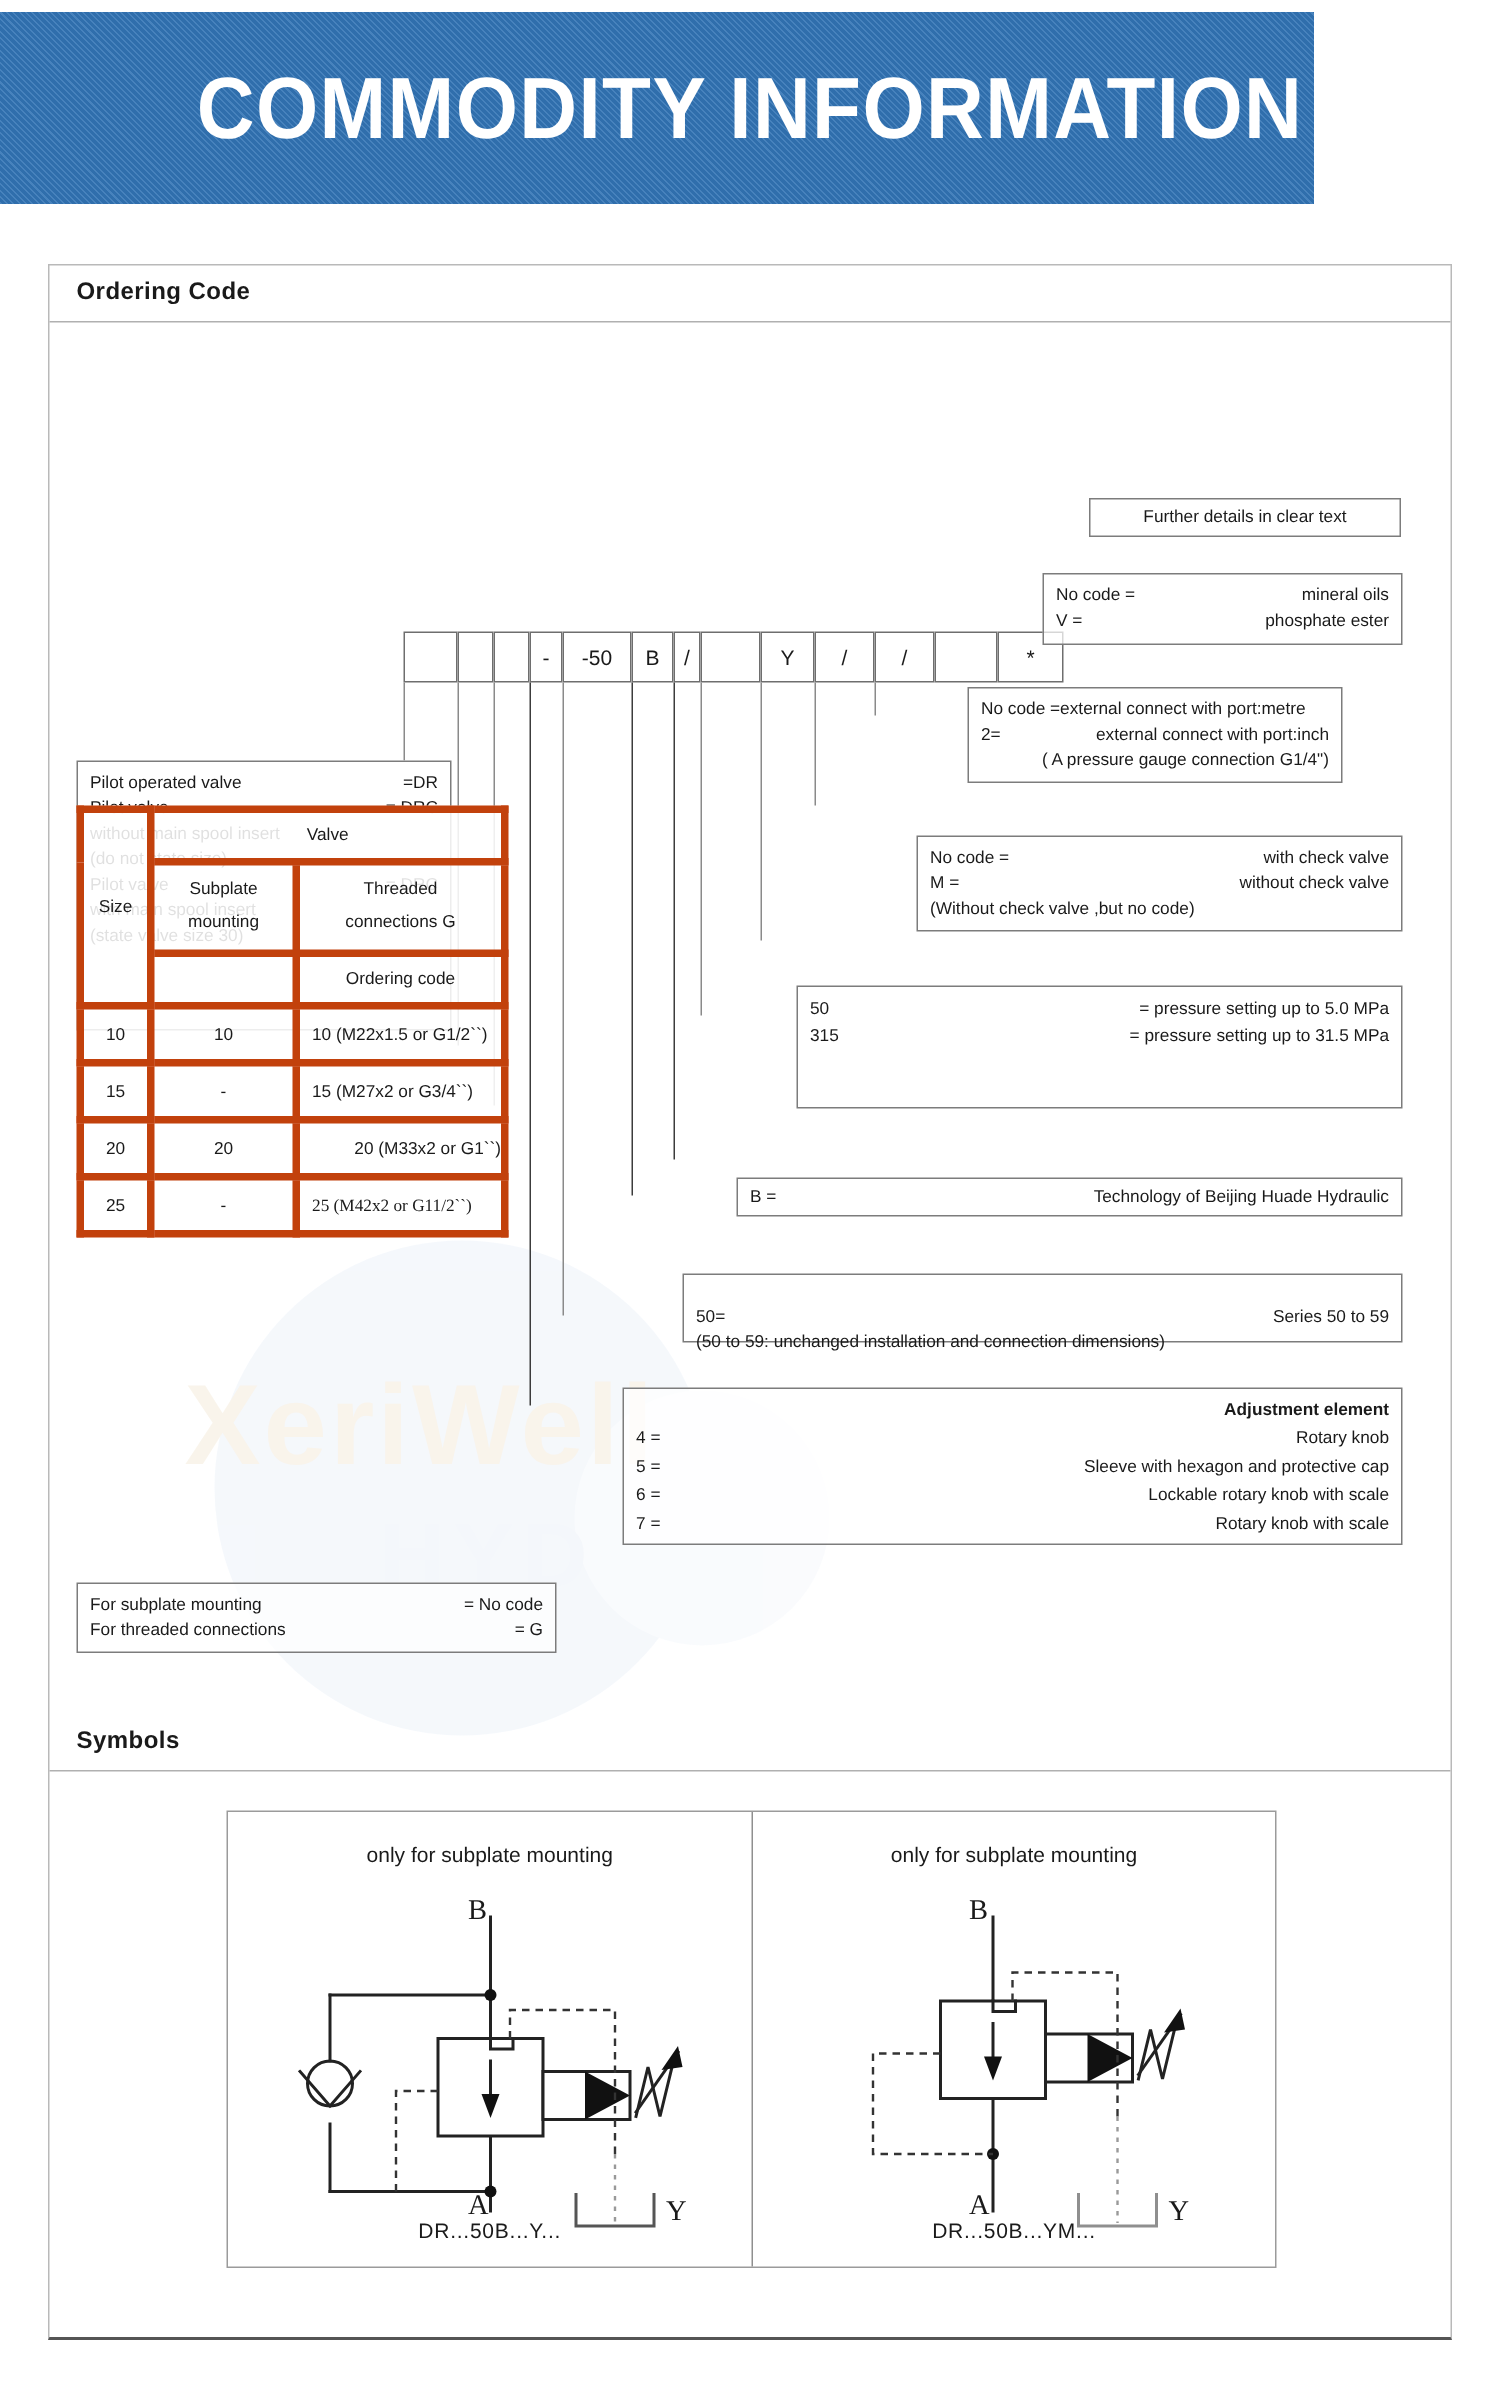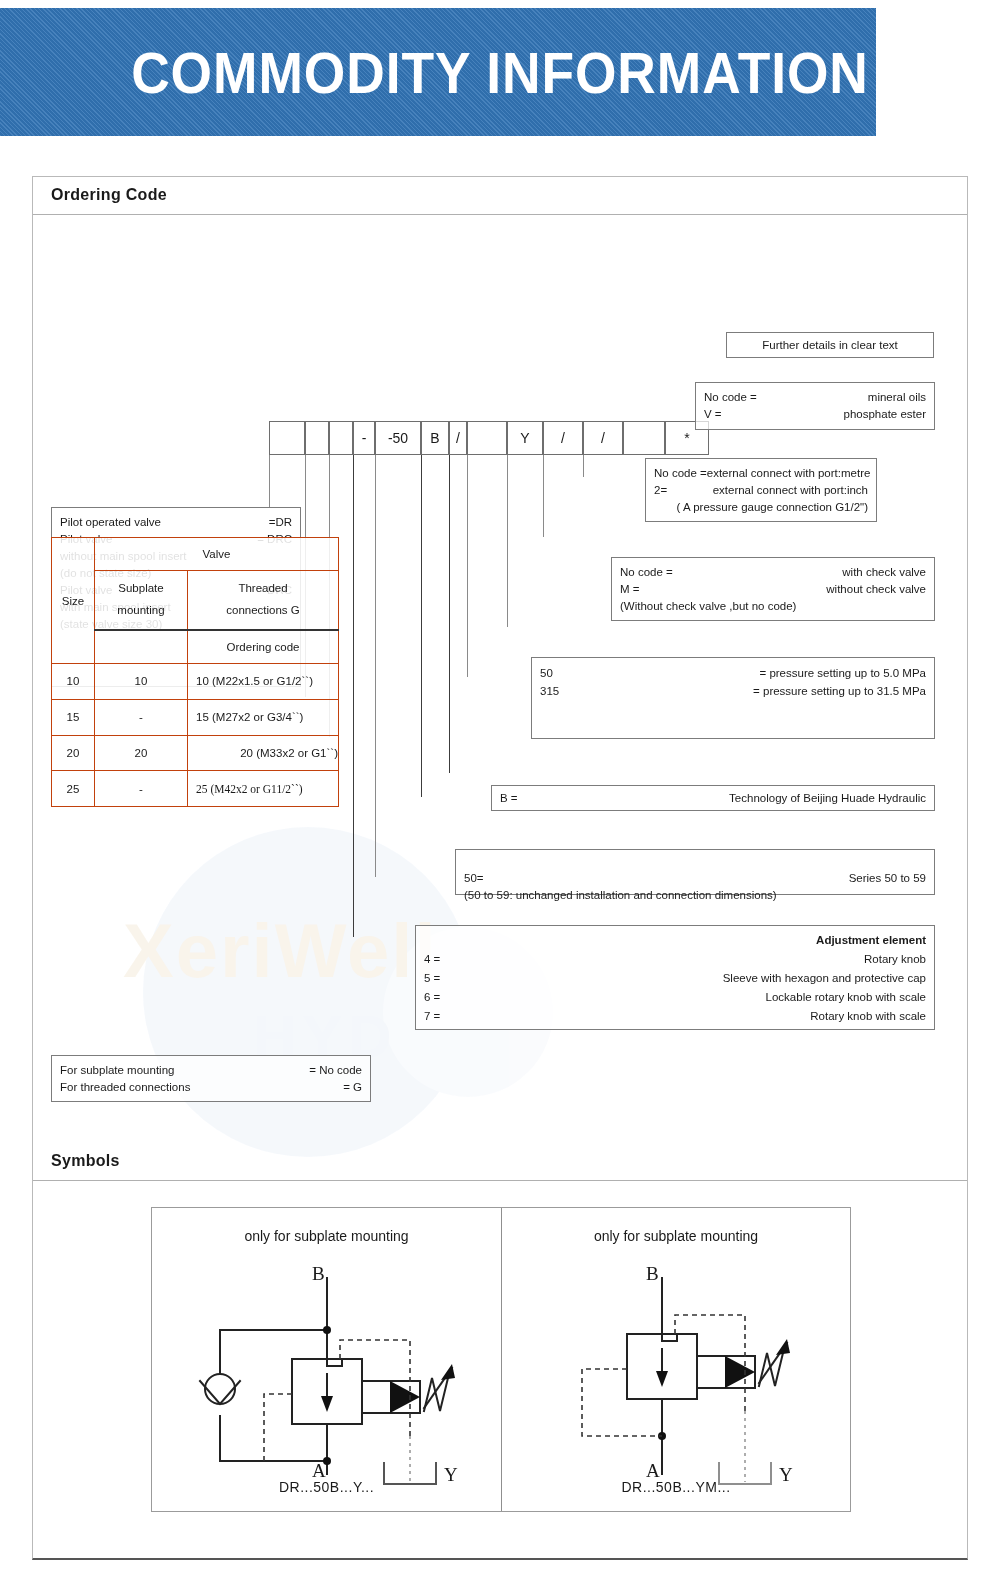--- a/index.html
+++ b/index.html
@@ -59,21 +59,21 @@
   
   .codecell{position:absolute;top:244px;height:34px;box-sizing:border-box;
             border:1px solid #6e6e6e;background:#fff;font-size:14px;
             display:flex;align-items:center;justify-content:center;}
   .vline{position:absolute;background:#8a8a8a;width:1px;}
   .vline.dark{background:#3c3c3c;}
 
   
   .sizetbl{position:absolute;left:50px;top:536px;width:288px;height:270px;
            border-collapse:collapse;font-size:11.5px;background:rgba(255,255,255,0.7);}
-  .sizetbl td{border:1px solid #c2410c;text-align:center;padding:0;
+  .sizetbl td{border:5px solid #c2410c;text-align:center;padding:0;
               background:rgba(255,255,255,0.55);}
 
   
   .symwrap{position:absolute;left:118px;top:1030px;width:700px;height:305px;
            border:1px solid #9b9b9b;box-sizing:border-box;background:#fff;}
   .symcell{position:absolute;top:0;height:100%;box-sizing:border-box;}
   .symcaption{position:absolute;bottom:16px;width:100%;text-align:center;
               font-size:14px;letter-spacing:.5px;}
   .symtitle{position:absolute;top:20px;width:100%;text-align:center;font-size:14px;}
   .portlbl{position:absolute;font-family:"Liberation Serif","DejaVu Serif",serif;
@@ -240,30 +240,30 @@
       <div class="row">
         <span class="l">No code =</span>
         <span class="r">mineral oils</span>
       </div>
       <div class="row">
         <span class="l">V =</span>
         <span class="r">phosphate ester</span>
       </div>
     </div>
 
-  <div class="bx" id="bx-port" style="left: 612px; top: 281px; width: 232px; height: 64px; padding-top: 6px;">
+  <div class="bx" id="bx-port" style="left: 612px; top: 281px; width: 250px; height: 64px; padding-top: 6px;">
       <div class="row">
         <span class="l">No code =external connect with port:metre</span>
       </div>
       <div class="row">
         <span class="l">2=</span>
         <span class="r">external connect with port:inch</span>
       </div>
       <div class="row">
-        <span class="r">( A pressure gauge connection  G1/2")</span>
+        <span class="r">( A pressure gauge connection  G1/4")</span>
       </div>
     </div>
 
   <div class="bx" id="bx-check" style="left: 578px; top: 380px; width: 324px; height: 64px; padding-top: 6px;">
       <div class="row">
         <span class="l">No code =</span>
         <span class="r">with check valve</span>
       </div>
       <div class="row">
         <span class="l">M =</span>

